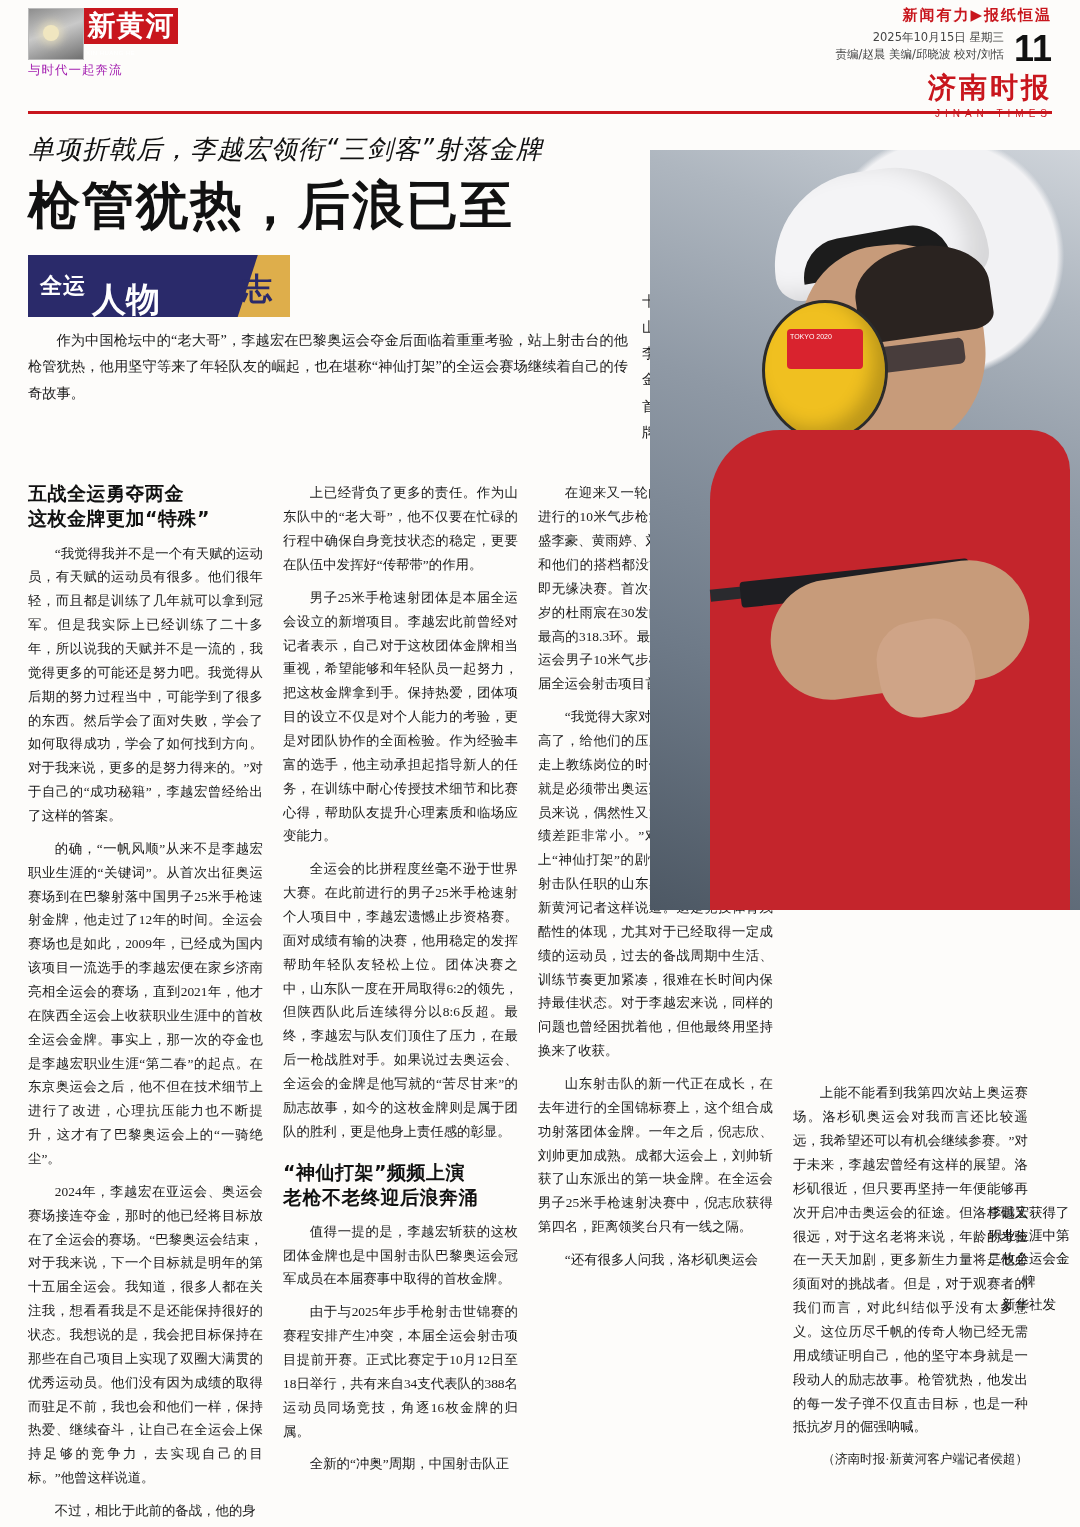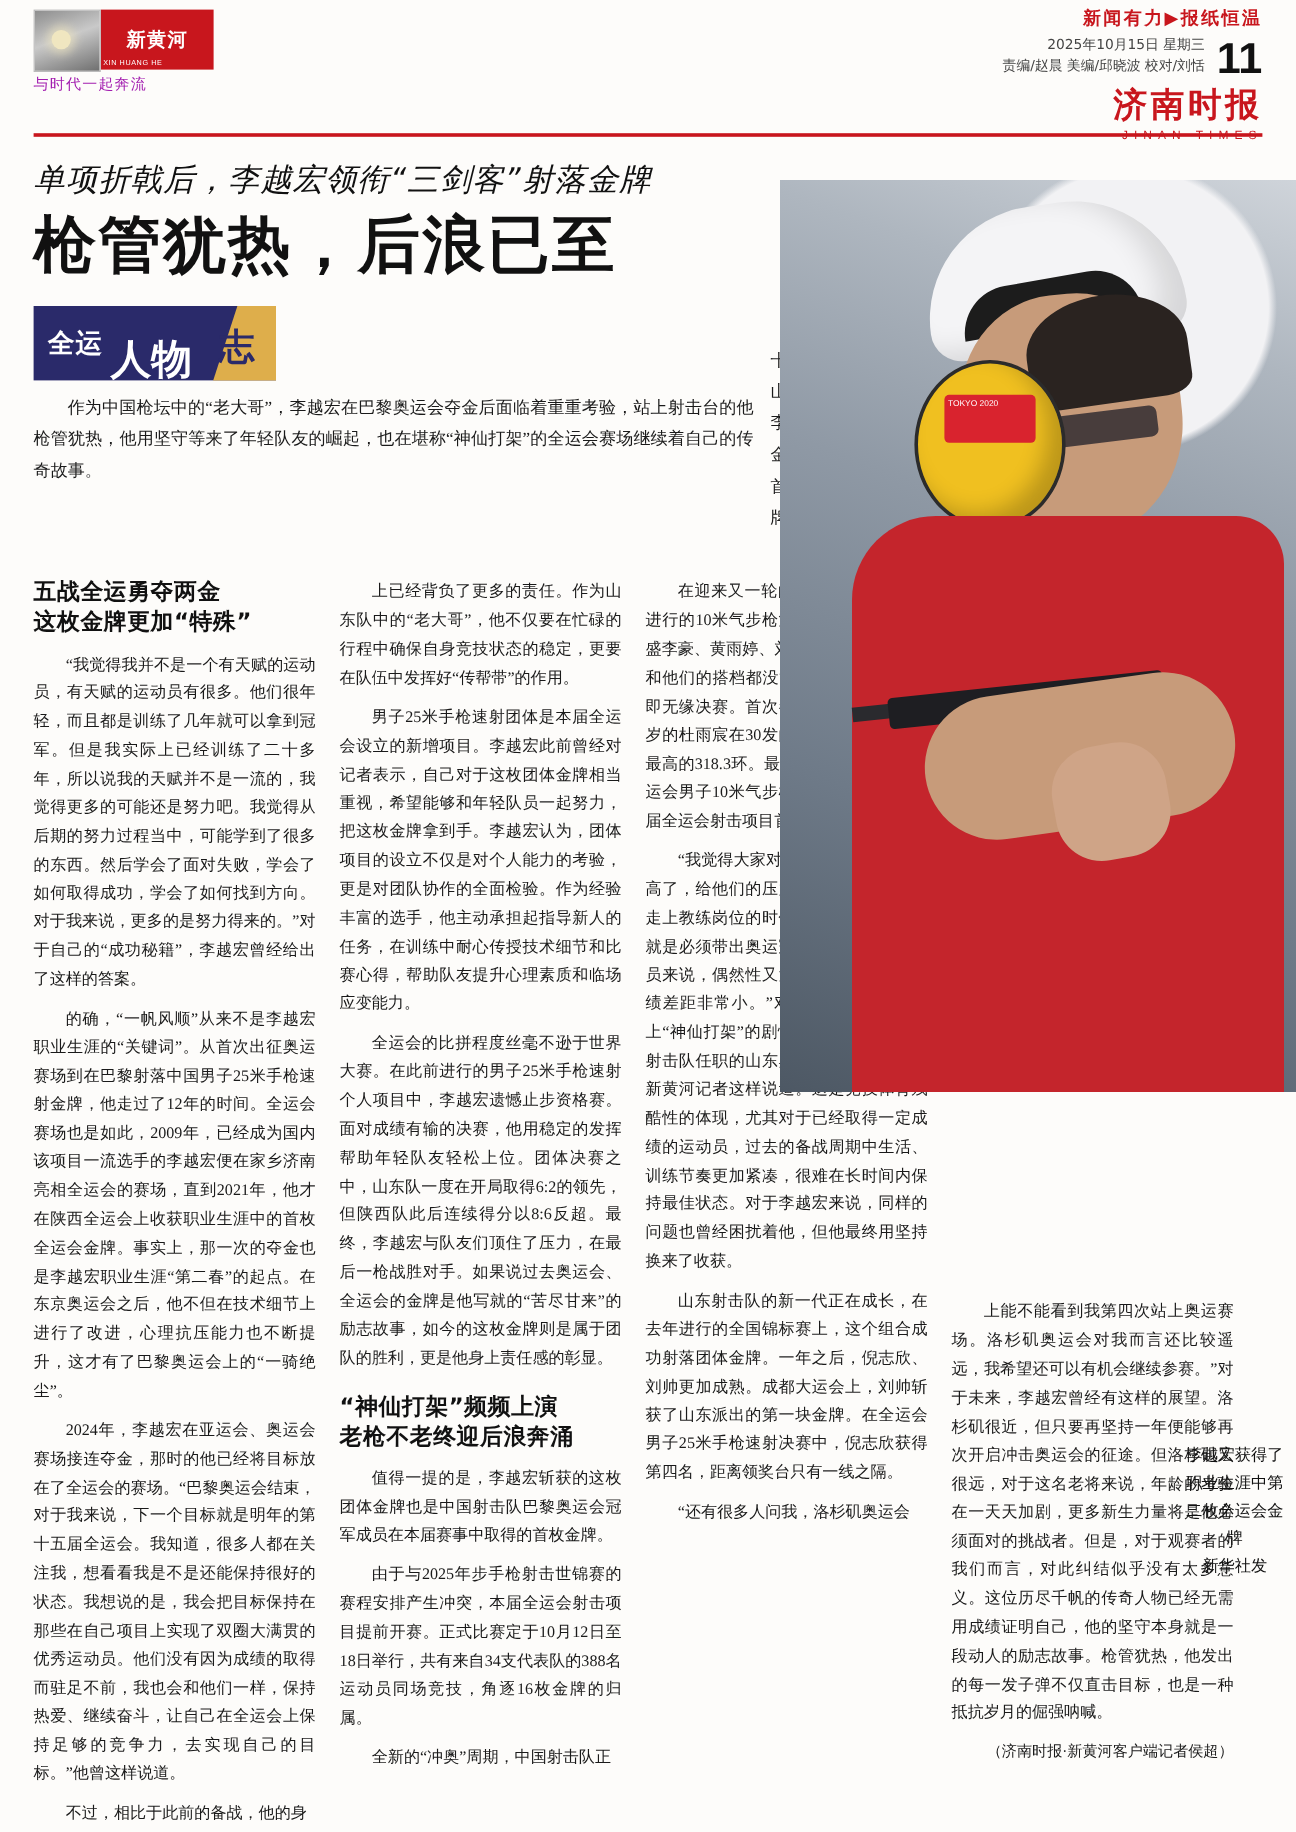--- a/index.html
+++ b/index.html
@@ -26,23 +26,23 @@
   .logo-photo{
     width:54px;height:50px;
     background:linear-gradient(160deg,#8e8e8e 0%,#c9c9c9 45%,#6f6f6f 100%);
     position:relative;overflow:hidden;border:1px solid #bbb;
   }
   .logo-photo:after{
     content:"";position:absolute;left:14px;top:16px;width:16px;height:16px;
     border-radius:50%;background:#f0e6c0;box-shadow:0 0 8px 4px rgba(240,230,190,.6);
   }
   .logo-red{
-    width:94px;height:50px;background:#c8161d;color:#fff;
+    width:94px;height:36px;background:#c8161d;color:#fff;
     display:flex;align-items:center;justify-content:center;
-    font-family:"DejaVu Sans", sans-serif;font-weight:bold;font-size:16px;letter-spacing:1px;
+    font-family:"DejaVu Sans", sans-serif;font-weight:bold;font-size:28px;letter-spacing:1px;
   }
   .logo-sub{
     position:absolute;left:0;top:54px;font-size:12.5px;color:#a21caf;letter-spacing:1px;
     font-family:"DejaVu Sans", sans-serif;
   }
   .logo-en{
     position:absolute;left:58px;top:42px;font-size:6px;color:#fff;letter-spacing:.5px;
     font-family:"Liberation Sans", sans-serif;
   }
   .mast-title{
@@ -82,21 +82,21 @@
     font-style:italic;
   }
   .headline{
     margin-top:10px;font-family:"DejaVu Sans", sans-serif;font-weight:bold;font-size:52px;color:#111;
     letter-spacing:2px;line-height:1.08;
   }
   
   .top-wrap{display:flex;margin-top:14px;}
   .top-left{width:600px;position:relative;}
   .badge{
-    width:202px;height:62px;background:#2a2a6a;position:relative;margin-top:8px;
+    width:262px;height:62px;background:#2a2a6a;position:relative;margin-top:8px;
     display:flex;align-items:center;overflow:hidden;
   }
   .badge:before{
     content:"";position:absolute;right:-18px;top:-10px;width:60px;height:90px;
     background:#e8b54a;transform:rotate(18deg);opacity:.95;
   }
   .badge-txt1{
     color:#fff;font-family:"DejaVu Sans", sans-serif;font-weight:bold;font-size:22px;margin-left:12px;
     letter-spacing:1px;z-index:2;
   }
@@ -279,21 +279,21 @@
       <div class="sub-h" style="white-space:pre-line">五战全运勇夺两金
 这枚金牌更加“特殊”</div>
       <p>“我觉得我并不是一个有天赋的运动员，有天赋的运动员有很多。他们很年轻，而且都是训练了几年就可以拿到冠军。但是我实际上已经训练了二十多年，所以说我的天赋并不是一流的，我觉得更多的可能还是努力吧。我觉得从后期的努力过程当中，可能学到了很多的东西。然后学会了面对失败，学会了如何取得成功，学会了如何找到方向。对于我来说，更多的是努力得来的。”对于自己的“成功秘籍”，李越宏曾经给出了这样的答案。</p>
       <p>的确，“一帆风顺”从来不是李越宏职业生涯的“关键词”。从首次出征奥运赛场到在巴黎射落中国男子25米手枪速射金牌，他走过了12年的时间。全运会赛场也是如此，2009年，已经成为国内该项目一流选手的李越宏便在家乡济南亮相全运会的赛场，直到2021年，他才在陕西全运会上收获职业生涯中的首枚全运会金牌。事实上，那一次的夺金也是李越宏职业生涯“第二春”的起点。在东京奥运会之后，他不但在技术细节上进行了改进，心理抗压能力也不断提升，这才有了巴黎奥运会上的“一骑绝尘”。</p>
       <p>2024年，李越宏在亚运会、奥运会赛场接连夺金，那时的他已经将目标放在了全运会的赛场。“巴黎奥运会结束，对于我来说，下一个目标就是明年的第十五届全运会。我知道，很多人都在关注我，想看看我是不是还能保持很好的状态。我想说的是，我会把目标保持在那些在自己项目上实现了双圈大满贯的优秀运动员。他们没有因为成绩的取得而驻足不前，我也会和他们一样，保持热爱、继续奋斗，让自己在全运会上保持足够的竞争力，去实现自己的目标。”他曾这样说道。</p>
       <p>不过，相比于此前的备战，他的身</p>
     </div>
 
     <div class="col c2">
       <p>上已经背负了更多的责任。作为山东队中的“老大哥”，他不仅要在忙碌的行程中确保自身竞技状态的稳定，更要在队伍中发挥好“传帮带”的作用。</p>
-      <p>男子25米手枪速射团体是本届全运会设立的新增项目。李越宏此前曾经对记者表示，自己对于这枚团体金牌相当重视，希望能够和年轻队员一起努力，把这枚金牌拿到手。李越宏认为，团体项目的设立不仅是对个人能力的考验，更是对团队协作的全面检验。作为经验丰富的选手，他主动承担起指导新人的任务，在训练中耐心传授技术细节和比赛心得，帮助队友提升心理素质和临场应变能力。</p>
+      <p>男子25米手枪速射团体是本届全运会设立的新增项目。李越宏此前曾经对记者表示，自己对于这枚团体金牌相当重视，希望能够和年轻队员一起努力，把这枚金牌拿到手。保持热爱，团体项目的设立不仅是对个人能力的考验，更是对团队协作的全面检验。作为经验丰富的选手，他主动承担起指导新人的任务，在训练中耐心传授技术细节和比赛心得，帮助队友提升心理素质和临场应变能力。</p>
       <p>全运会的比拼程度丝毫不逊于世界大赛。在此前进行的男子25米手枪速射个人项目中，李越宏遗憾止步资格赛。面对成绩有输的决赛，他用稳定的发挥帮助年轻队友轻松上位。团体决赛之中，山东队一度在开局取得6:2的领先，但陕西队此后连续得分以8:6反超。最终，李越宏与队友们顶住了压力，在最后一枪战胜对手。如果说过去奥运会、全运会的金牌是他写就的“苦尽甘来”的励志故事，如今的这枚金牌则是属于团队的胜利，更是他身上责任感的彰显。</p>
       <div class="sub-h mid" style="white-space:pre-line">“神仙打架”频频上演
 老枪不老终迎后浪奔涌</div>
       <p>值得一提的是，李越宏斩获的这枚团体金牌也是中国射击队巴黎奥运会冠军成员在本届赛事中取得的首枚金牌。</p>
       <p>由于与2025年步手枪射击世锦赛的赛程安排产生冲突，本届全运会射击项目提前开赛。正式比赛定于10月12日至18日举行，共有来自34支代表队的388名运动员同场竞技，角逐16枚金牌的归属。</p>
       <p>全新的“冲奥”周期，中国射击队正</p>
     </div>
 
     <div class="col c3">
       <p>在迎来又一轮的新老交替。在此前进行的10米气步枪混合团体资格赛中，盛李豪、黄雨婷、刘宇坤等6位奥运冠军和他们的搭档都没能构成“双强”组合，即无缘决赛。首次参加全运会、刚满15岁的杜雨宸在30发的资格赛中打出全场最高的318.3环。最终，她与搭档上届全运会男子10米气步枪季军刘柏辰夺得本届全运会射击项目首枚金牌。</p>

